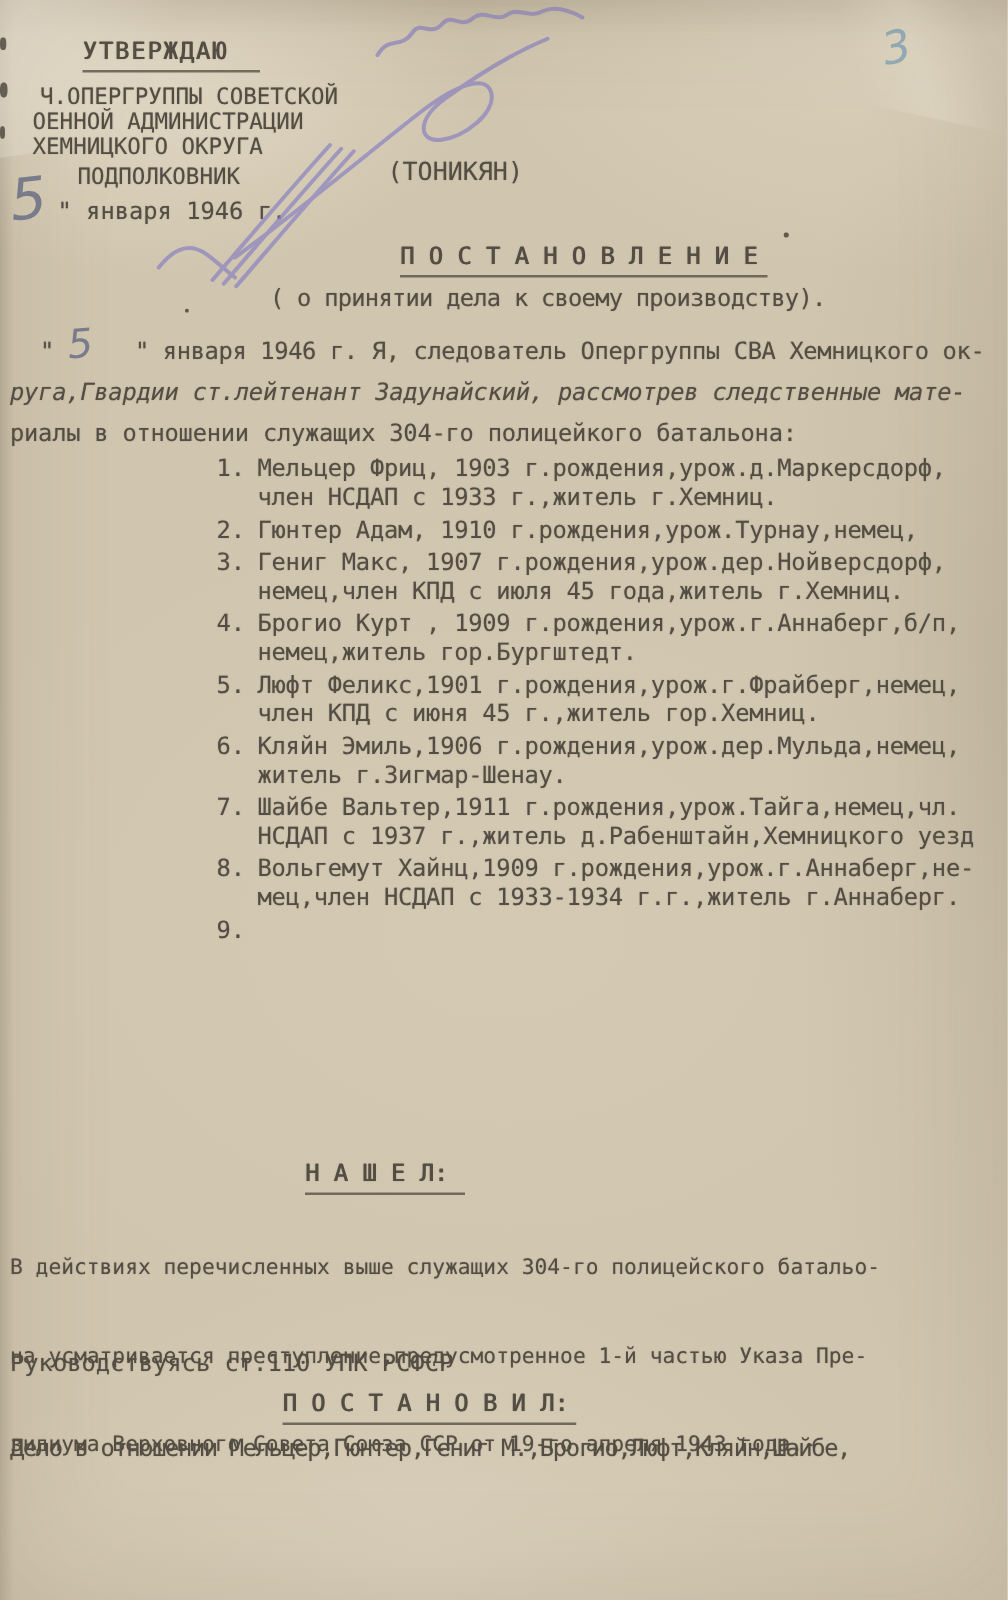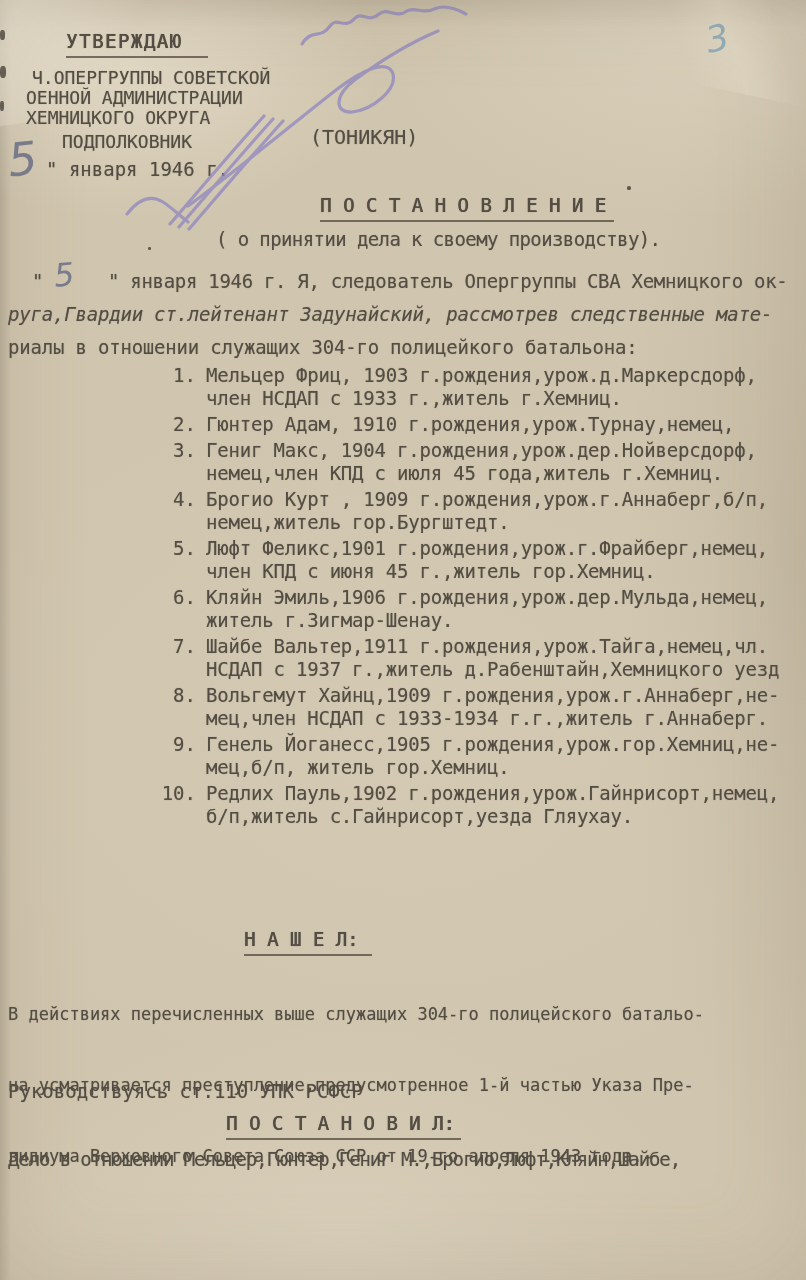--- a/index.html
+++ b/index.html
@@ -93,21 +93,21 @@
     <div class="ditem">
       <div class="dnum">1.</div>
       <div class="dlines"><div>Мельцер Фриц, 1903 г.рождения,урож.д.Маркерсдорф,</div><div>член НСДАП с 1933 г.,житель г.Хемниц.</div></div>
     </div>
     <div class="ditem">
       <div class="dnum">2.</div>
       <div class="dlines"><div>Гюнтер Адам, 1910 г.рождения,урож.Турнау,немец,</div></div>
     </div>
     <div class="ditem">
       <div class="dnum">3.</div>
-      <div class="dlines"><div>Гениг Макс, 1904 г.рождения,урож.дер.Нойверсдорф,</div><div>немец,член КПД с июля 45 года,житель г.Хемниц.</div></div>
+      <div class="dlines"><div>Гениг Макс, 1907 г.рождения,урож.дер.Нойверсдорф,</div><div>немец,член КПД с июля 45 года,житель г.Хемниц.</div></div>
     </div>
     <div class="ditem">
       <div class="dnum">4.</div>
       <div class="dlines"><div>Брогио Курт , 1909 г.рождения,урож.г.Аннаберг,б/п,</div><div>немец,житель гор.Бургштедт.</div></div>
     </div>
     <div class="ditem">
       <div class="dnum">5.</div>
       <div class="dlines"><div>Люфт Феликс,1901 г.рождения,урож.г.Фрайберг,немец,</div><div>член КПД с июня 45 г.,житель гор.Хемниц.</div></div>
     </div>
     <div class="ditem">
@@ -117,25 +117,20 @@
     <div class="ditem">
       <div class="dnum">7.</div>
       <div class="dlines"><div>Шайбе Вальтер,1911 г.рождения,урож.Тайга,немец,чл.</div><div>НСДАП с 1937 г.,житель д.Рабенштайн,Хемницкого уезд</div></div>
     </div>
     <div class="ditem">
       <div class="dnum">8.</div>
       <div class="dlines"><div>Вольгемут Хайнц,1909 г.рождения,урож.г.Аннаберг,не-</div><div>мец,член НСДАП с 1933-1934 г.г.,житель г.Аннаберг.</div></div>
     </div>
     <div class="ditem">
       <div class="dnum">9.</div>
-      <div class="dlines"><div>Генель Йоганесс,1905 г.рождения,урож.гор.Хемниц,не-</div><div>мец,б/п, житель гор.Хемниц.</div></div>
-    </div>
-    <div class="ditem">
-      <div class="dnum">10.</div>
-      <div class="dlines"><div>Редлих Пауль,1902 г.рождения,урож.Гайнрисорт,немец,</div><div>б/п,житель с.Гайнрисорт,уезда Гляухау.</div></div>
     </div>
   </div>
 
   <div class="abs ink t19 hd ul" style="left:244px;top:928px;padding-right:14px;text-align:right;">Н А Ш Е Л:</div>
   <div class="abs ink para" style="left:8px;top:960px;">
     <div class="pl">В действиях перечисленных выше служащих 304-го полицейского батальо-</div>
     <div class="pl">на усматривается преступление,предусмотренное 1-й частью Указа Пре-</div>
     <div class="pl">зидиума Верховного Совета Союза ССР от 19-го апреля 1943 года.-</div>
   </div>
 

